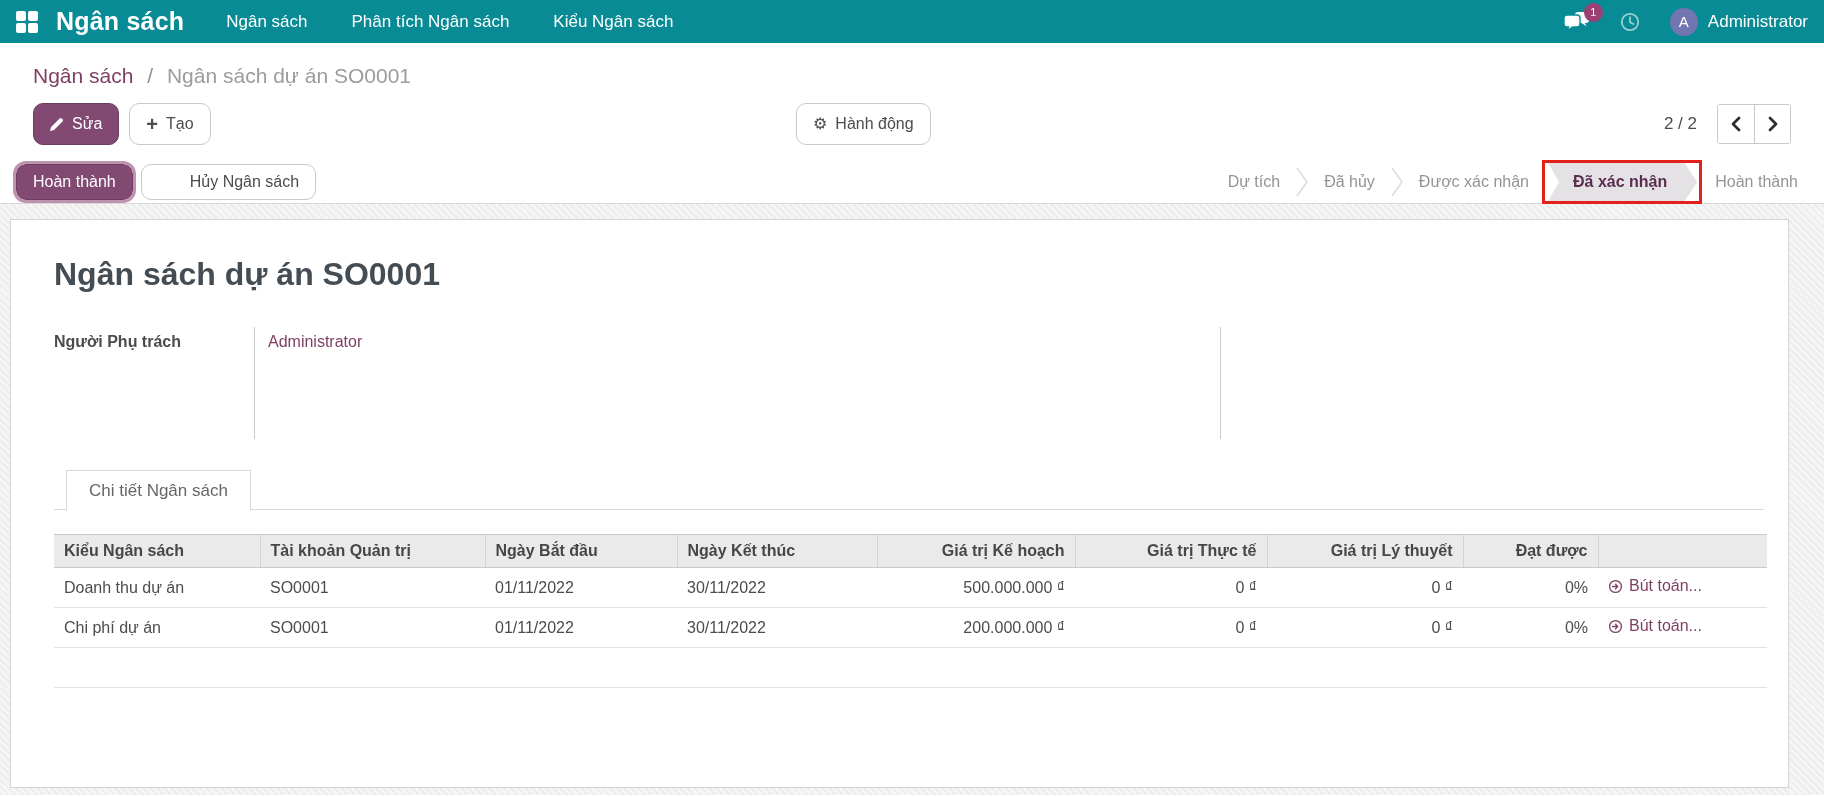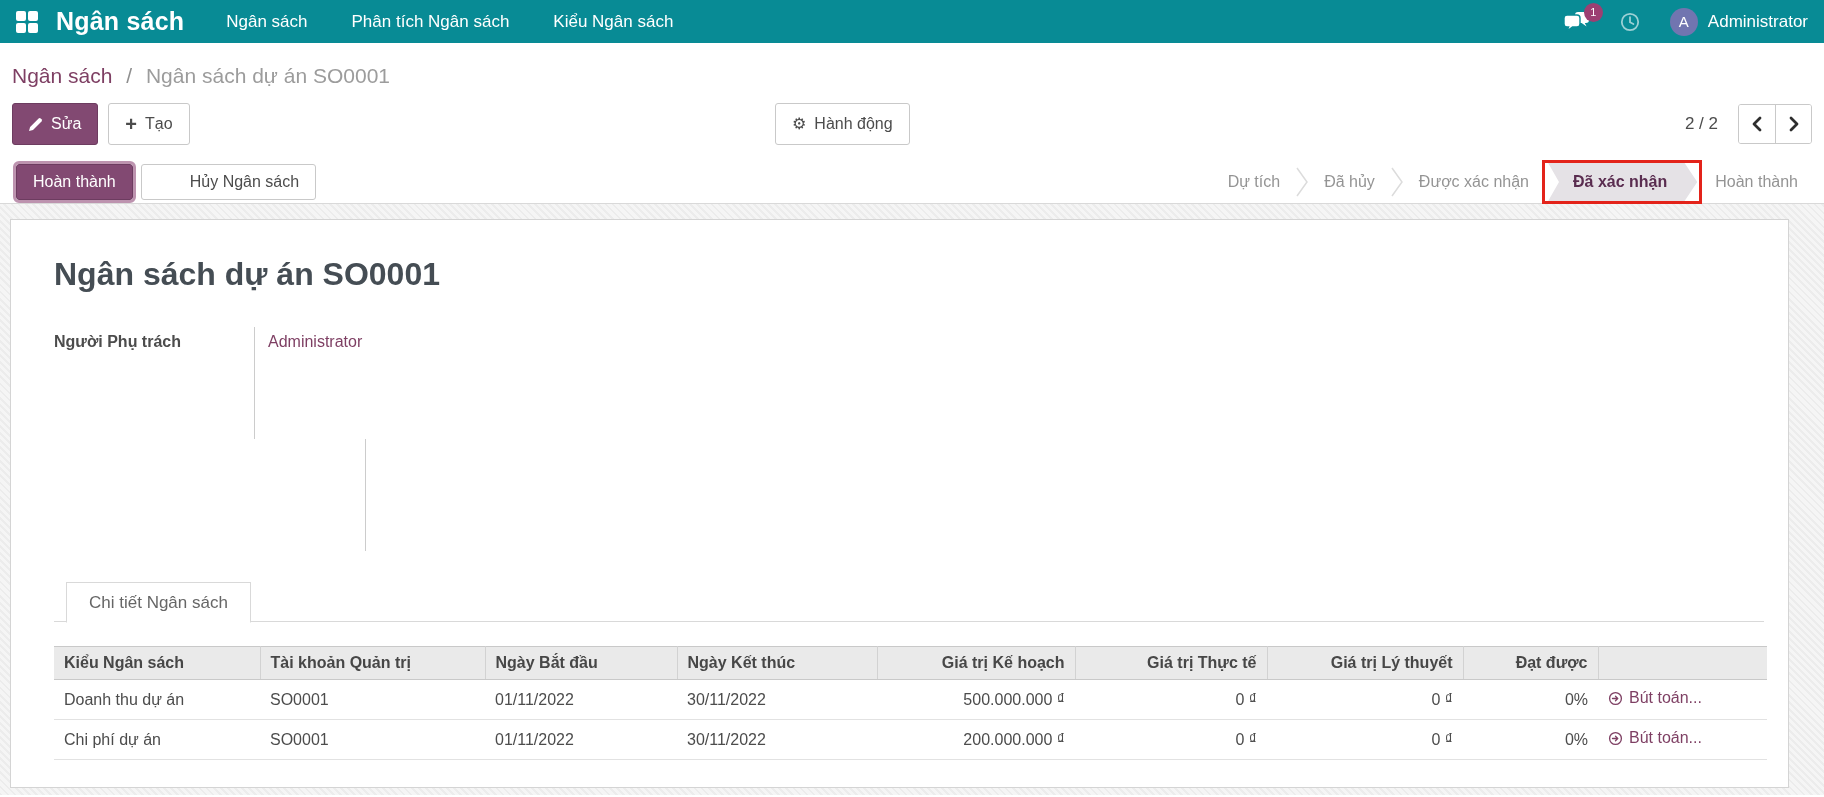--- a/index.html
+++ b/index.html
@@ -27,29 +27,29 @@
     align-items: center; justify-content: center; padding: 0 4px; color:#fff;
   }
   .user-menu { display: flex; align-items: center; gap: 10px; cursor: pointer; }
   .avatar {
     width: 28px; height: 28px; border-radius: 50%; background: #7175b0; color: #fff;
     display: flex; align-items: center; justify-content: center; font-size: 15px;
   }
   .user-name { font-size: 17px; }
 
   
-  .control-panel { background: #fff; padding: 0 12px; }
+  .control-panel { background: #fff; padding: 0 33px; }
   .breadcrumb { padding-top: 20px; font-size: 21px; line-height: 26px; }
   .breadcrumb a { color: #7e3f63; text-decoration: none; cursor: pointer; }
   .bc-sep { color: #8f8f8f; margin: 0 8px; }
   .bc-current { color: #9c9c9c; }
   .cp-buttons { position: relative; height: 42px; margin-top: 14px; margin-bottom: 16px;
     display: flex; align-items: stretch; }
   .btn {
-    font-family: inherit; font-size: 16px; border-radius: 3px; cursor: pointer;
+    font-family: inherit; font-size: 16px; border-radius: 10px; cursor: pointer;
     display: inline-flex; align-items: center; gap: 8px; padding: 0 16px; height: 42px;
     border: 1px solid #c9c9c9; background: #fff; color: #4c4c4c;
   }
   .btn-primary { background: #824972; border-color: #6d3c60; color: #fff; }
   .cp-buttons .btn + .btn { margin-left: 10px; }
   .btn-action { position: absolute; left: 753px; top: 0; }
   .gear-glyph { font-size: 16px; line-height: 1; }
   .plus-glyph { font-size: 20px; font-weight: 700; line-height: 1; }
   .pager { position: absolute; right: 0; top: 0; height: 42px; display: flex; align-items: center; gap: 20px; }
   .pager-value { font-size: 17px; color: #4c4c4c; }
@@ -86,21 +86,21 @@
   .content {
     height: 591px;
     background: repeating-linear-gradient(45deg, #ececec 0 2px, #f5f5f5 2px 5px);
     padding: 15px 35px 0 10px;
   }
   .sheet {
     background: #fff; border: 1px solid #d4d4d4; height: 569px;
     padding: 0 24px 0 43px; overflow: hidden;
   }
   .record-title { font-size: 32px; font-weight: 700; color: #454d54; margin-top: 36px; }
-  .groups { display: flex; margin-top: 38px; flex-direction: column; }
+  .groups { display: flex; margin-top: 38px; }
   .group { width: 50%; position: relative; min-height: 112px; }
   .group-right { padding-left: 112px; }
   .g-divider { position: absolute; top: -4px; height: 112px; width: 0; border-left: 1px solid #ccc; left: 200px; }
   .group-right .g-divider { left: 311px; }
   .g-row { display: grid; grid-template-columns: 200px 1fr; align-items: start; margin-bottom: 10px; }
   .g-row label { font-weight: 700; color: #4c4c4c; font-size: 16px; padding-right: 38px; line-height: 22px; cursor: default; }
   .g-row .value { padding-left: 14px; font-size: 16px; line-height: 22px; }
   .value a { color: #7e3f63; text-decoration: none; cursor: pointer; }
   .checkbox {
     width: 16px; height: 16px; border: 1px solid #b9b3bd; background: #dcd7de; border-radius: 2px;

